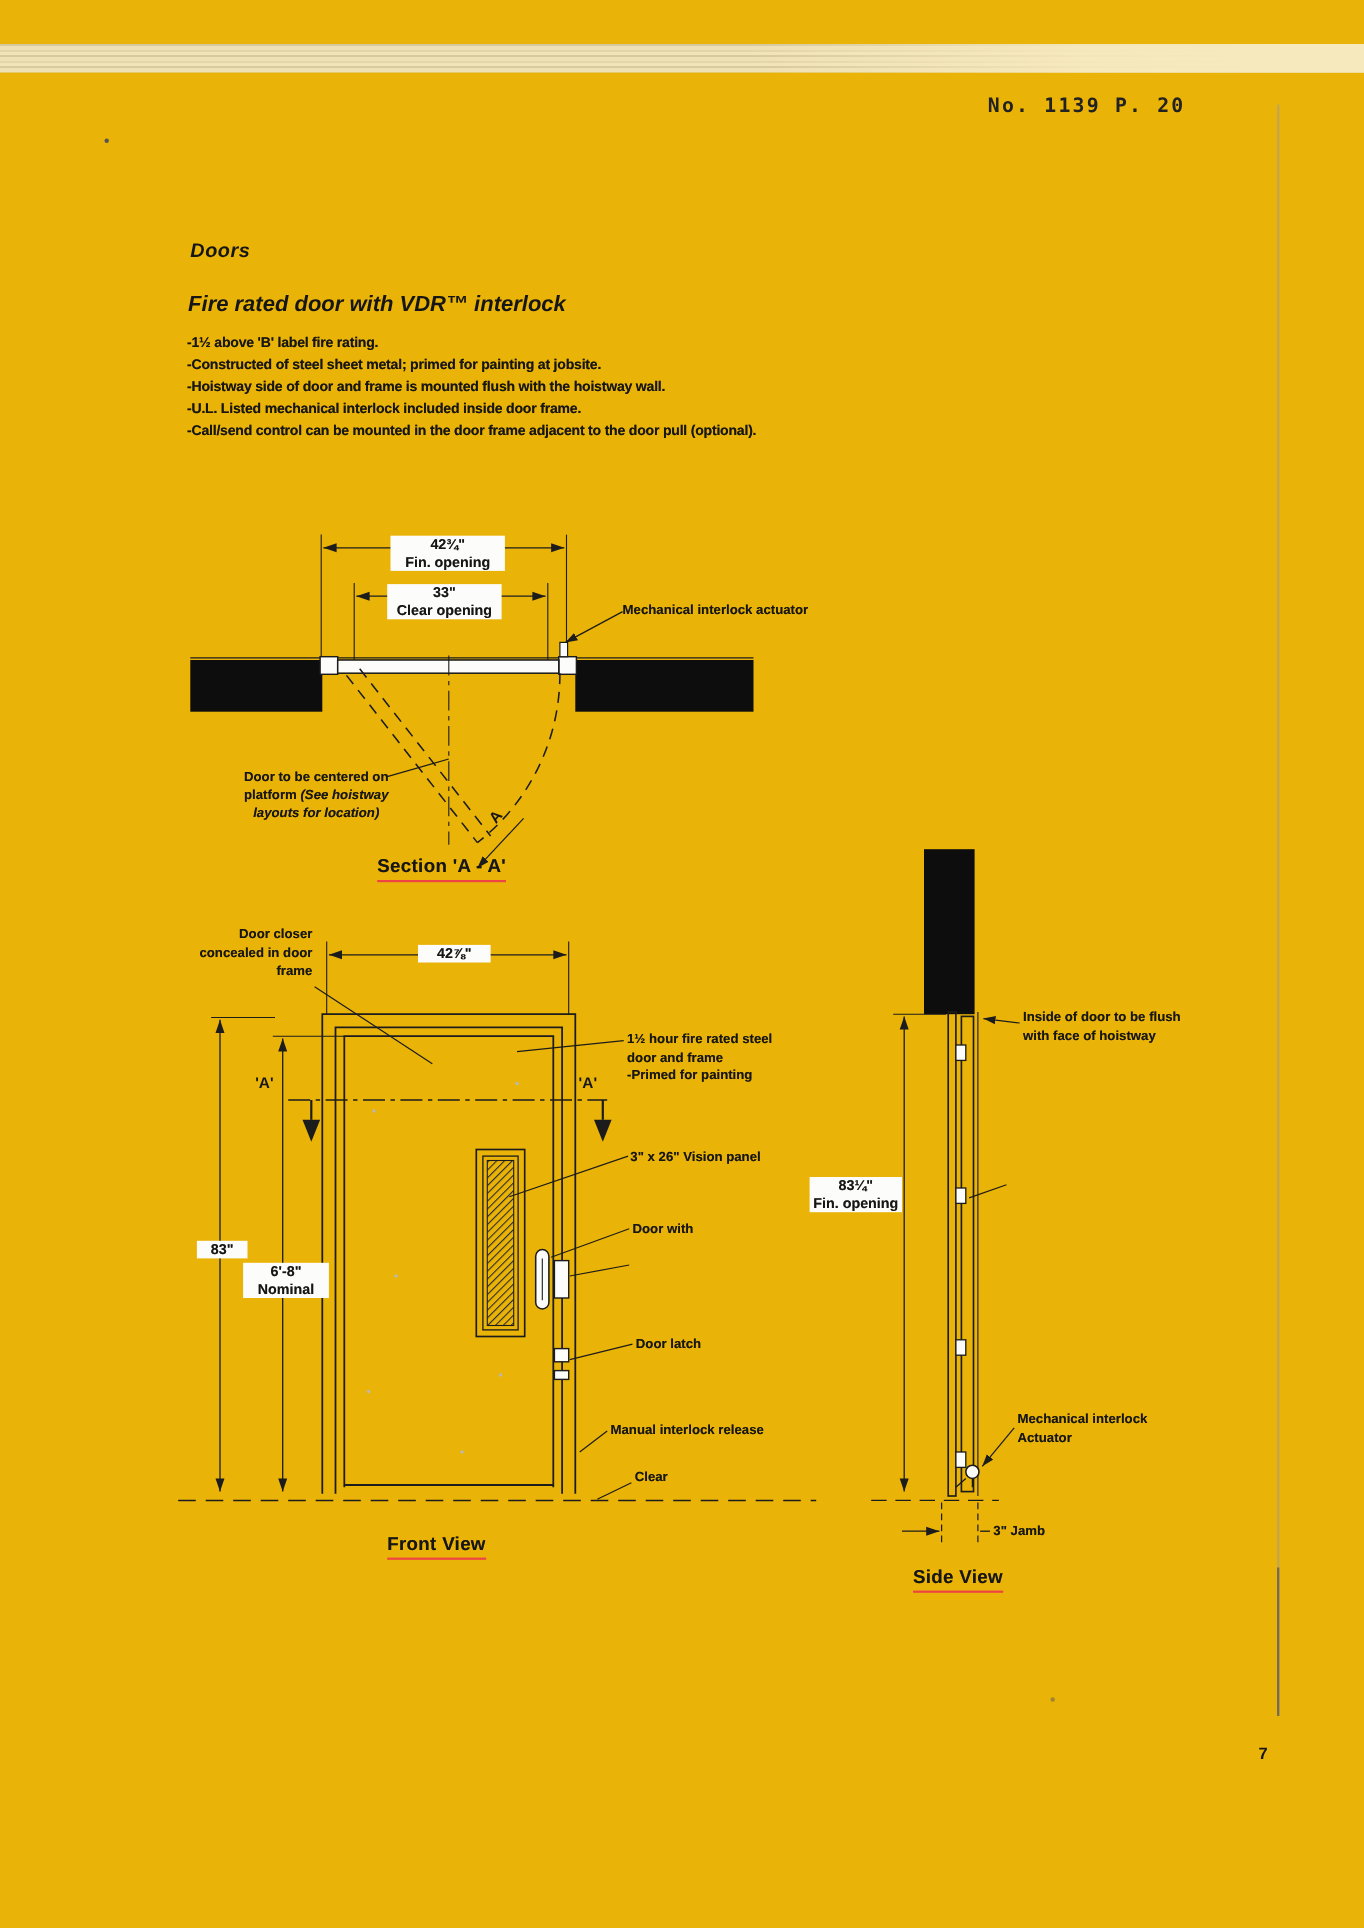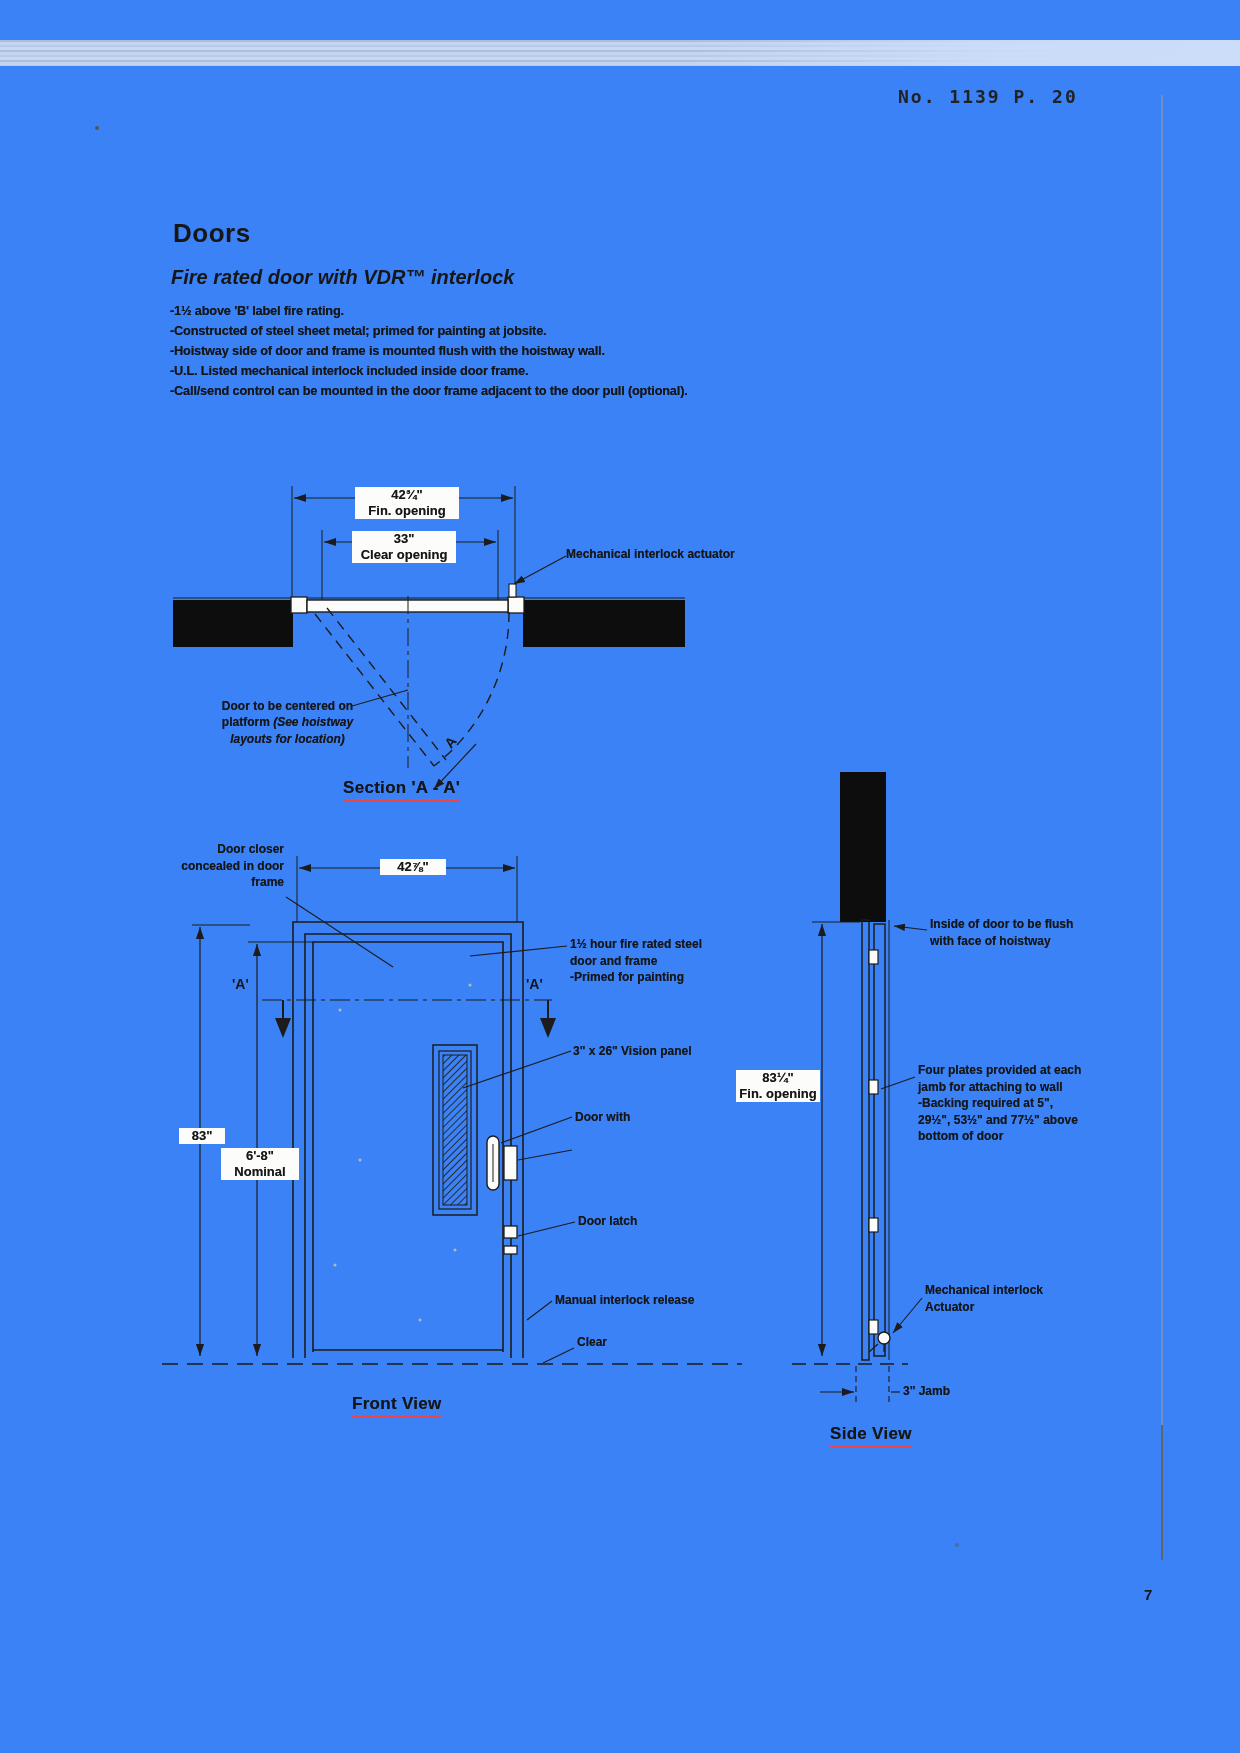--- a/index.html
+++ b/index.html
@@ -1,31 +1,31 @@
 <!DOCTYPE html>
 <html><head>
 <meta charset="utf-8">
 <style>
   html,body{margin:0;padding:0;background:#ffffff;}
-  #page{position:relative;width:1240px;height:1753px;background:#3b82f6;overflow:hidden;
+  #page{position:relative;width:1240px;height:1753px;background:#eab308;overflow:hidden;
         font-family:"Liberation Sans",sans-serif;color:#161616;}
   .abs{position:absolute;}
   
   #scanband{left:0;top:40px;width:1240px;height:26px;
     background:
       linear-gradient(90deg,rgba(252,252,251,0) 0%,rgba(252,252,251,0) 55%,rgba(252,252,251,.9) 80%,#fcfcfb 100%),
       repeating-linear-gradient(180deg,#d2d2d2 0 2px,#f1f1f0 2px 5px,#e2e2e1 5px 7px,#f5f5f4 7px 10px);
     opacity:.75;}
   #vline{left:1161px;top:95px;width:2px;height:1465px;background:#9a9a9a;opacity:.55;}
   #vline2{left:1161px;top:1425px;width:2px;height:135px;background:#5a5a5a;opacity:.8;}
   .dot{width:4px;height:4px;border-radius:50%;background:#555;}
   
   #faxhdr{left:898px;top:86px;font-family:"DejaVu Sans Mono",monospace;font-size:18px;
           font-weight:700;letter-spacing:2px;color:#222;}
-  #title{left:173px;top:218px;font-size:26px;font-weight:700;letter-spacing:.5px;text-align:right;}
+  #title{left:173px;top:218px;font-size:18px;font-weight:700;font-style:italic;letter-spacing:.5px;text-align:right;}
   #subtitle{left:171px;top:266px;font-size:20px;font-weight:700;font-style:italic;text-align:right;}
   .bullet{left:170px;font-size:12.8px;font-weight:700;letter-spacing:-.2px;white-space:nowrap;
           text-shadow:0 0 .5px rgba(0,0,0,.55);}
   .lbl{font-size:12px;font-weight:700;line-height:16.5px;white-space:pre-line;
        text-shadow:0 0 .5px rgba(0,0,0,.5);}
   .dim{font-size:13px;font-weight:700;line-height:16px;white-space:pre-line;text-align:center;
        background:#fcfcfb;padding:0 2px;text-shadow:0 0 .5px rgba(0,0,0,.5);}
   .cap{font-size:17px;font-weight:700;letter-spacing:.3px;border-bottom:2px solid #ef4444;
        padding-bottom:2px;text-shadow:0 0 .5px rgba(0,0,0,.5);}
   .mark{font-size:14px;font-weight:700;}
@@ -225,23 +225,18 @@
   <div class="abs lbl" style="left:577px;top:1334px">Clear</div>
   <div class="abs dim" style="left:179px;top:1128px;width:42px">83"</div>
   <div class="abs dim" style="left:221px;top:1148px;width:74px">6'-8"
 Nominal</div>
   <div class="abs cap" style="left:352px;top:1394px">Front View</div>
 
   <div class="abs lbl" style="left:930px;top:916px">Inside of door to be flush
 with face of hoistway</div>
   <div class="abs dim" style="left:736px;top:1070px;width:80px">83¼"
 Fin. opening</div>
-  <div class="abs lbl" style="left:918px;top:1062px">Four plates provided at each
-jamb for attaching to wall
--Backing required at 5",
-29½", 53½" and 77½" above
-bottom of door</div>
   <div class="abs lbl" style="left:925px;top:1282px">Mechanical interlock
 Actuator</div>
   <div class="abs lbl" style="left:903px;top:1383px">3" Jamb</div>
   <div class="abs cap" style="left:830px;top:1424px">Side View</div>
 
 </div>
 
 </body></html>

